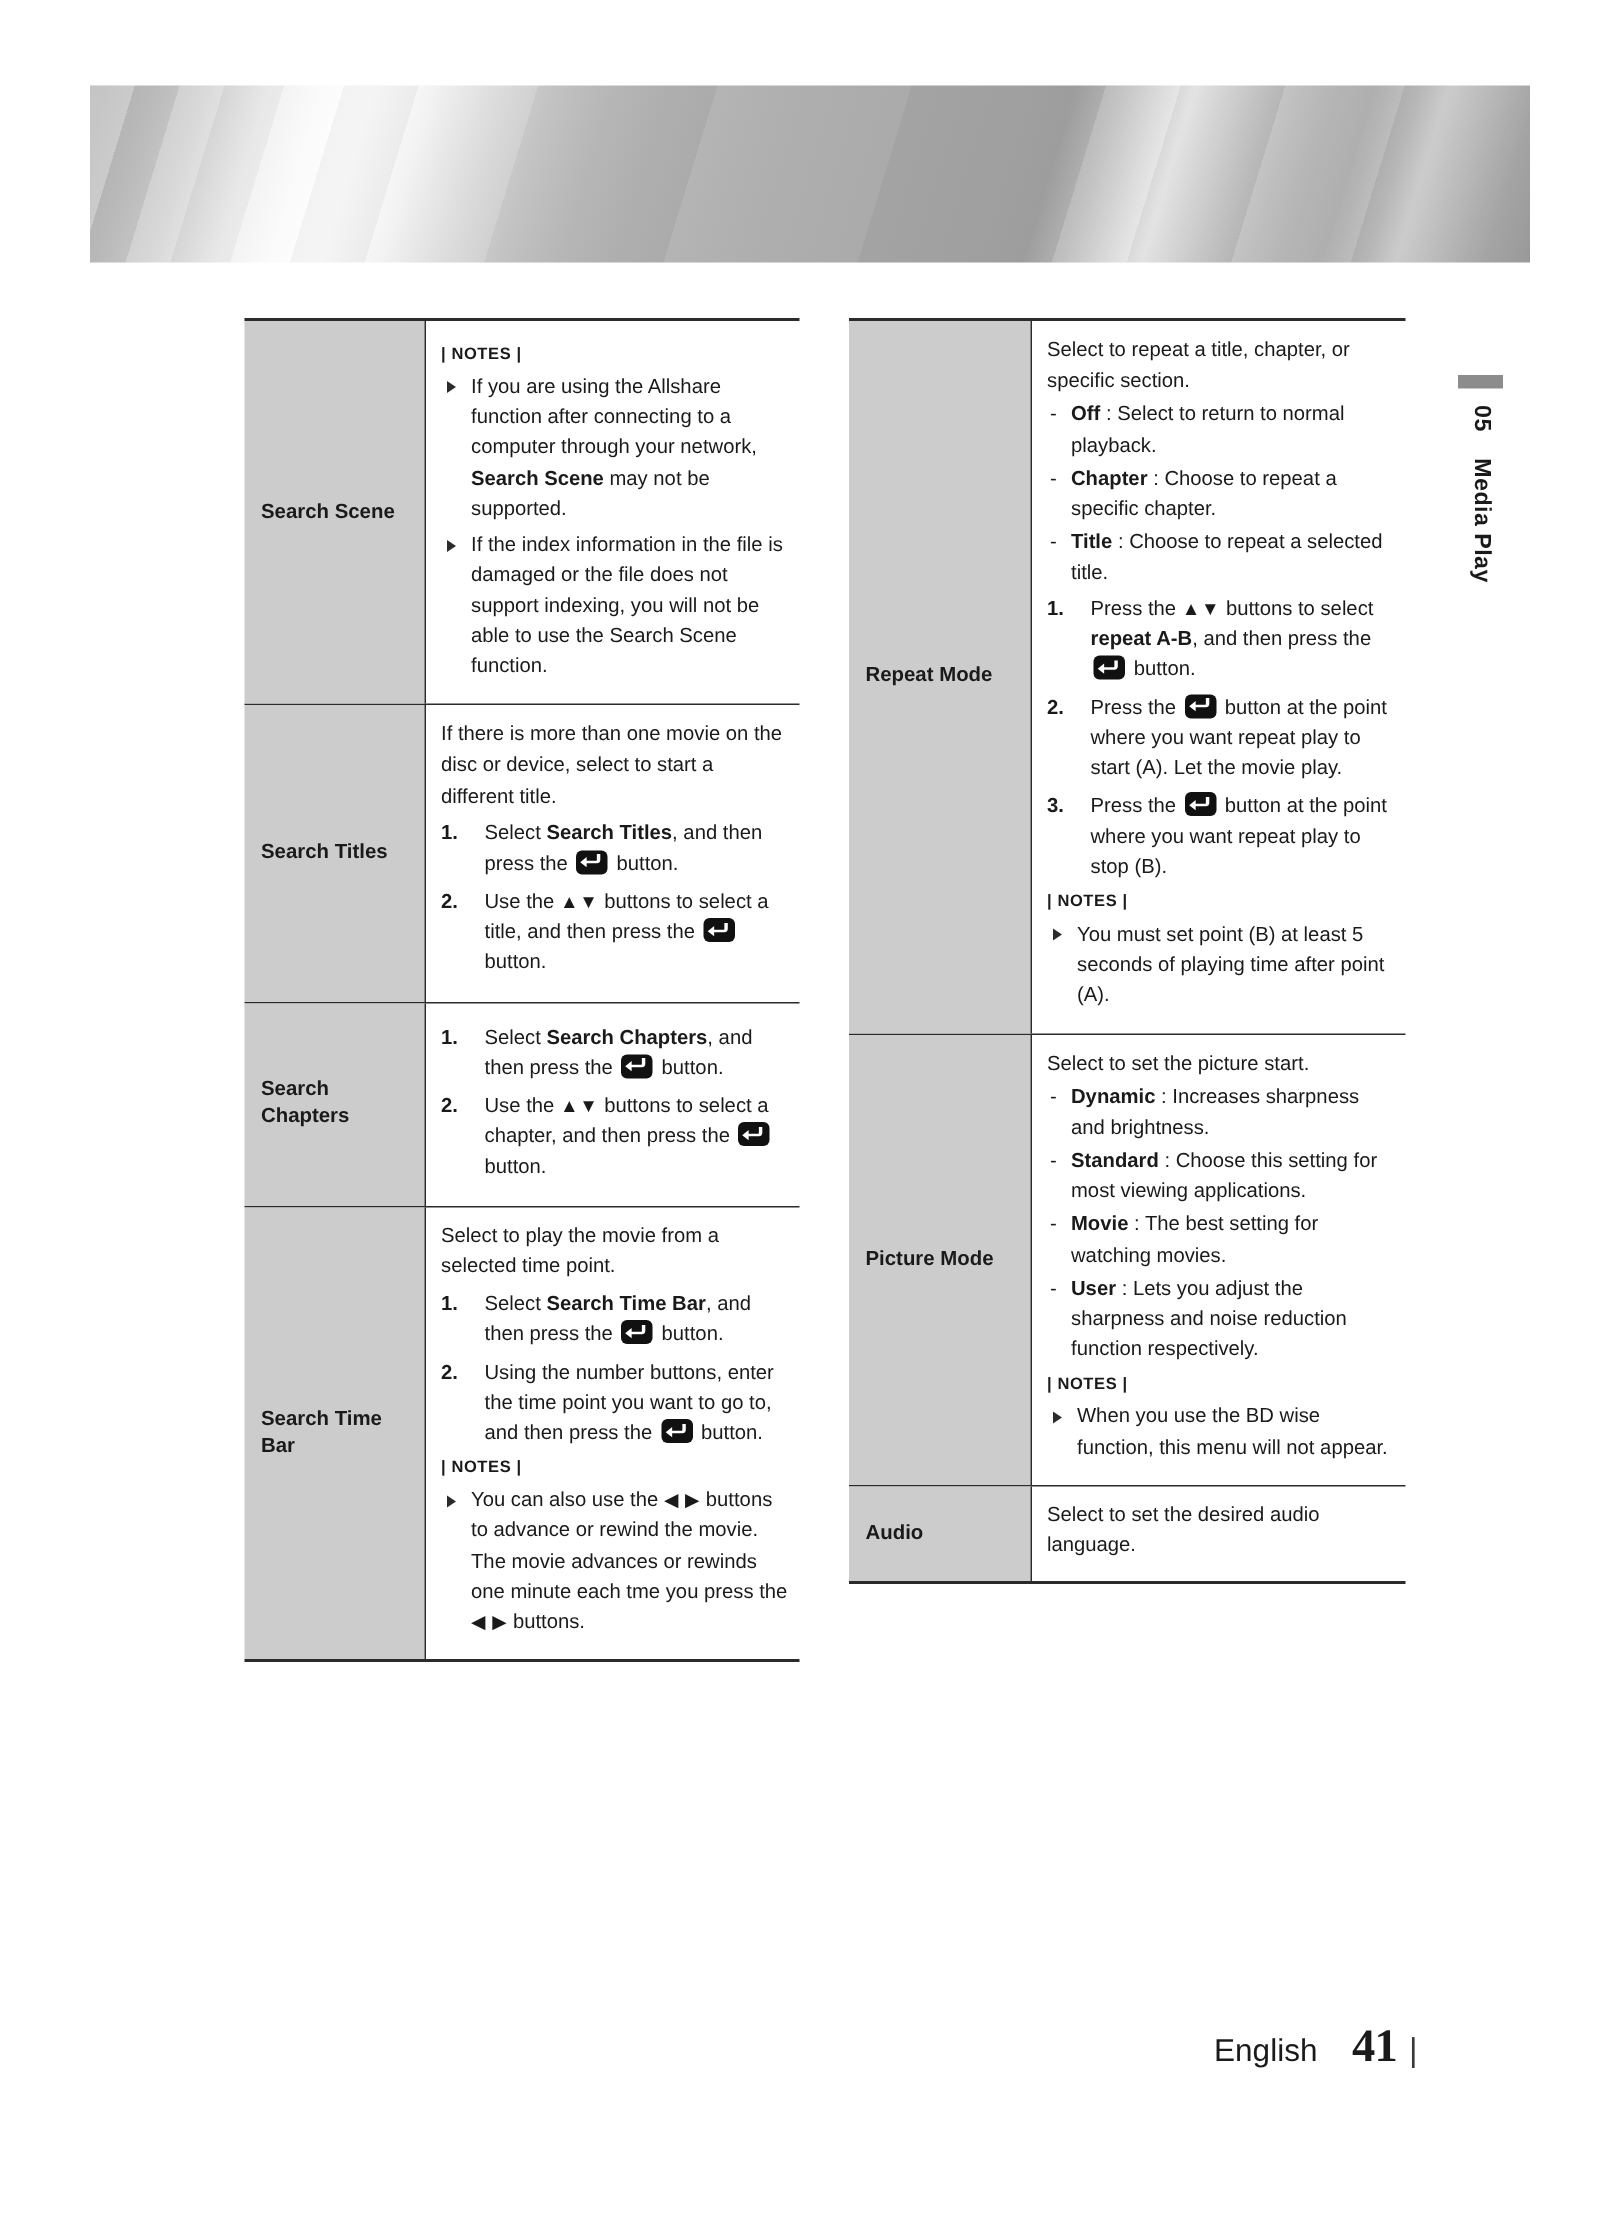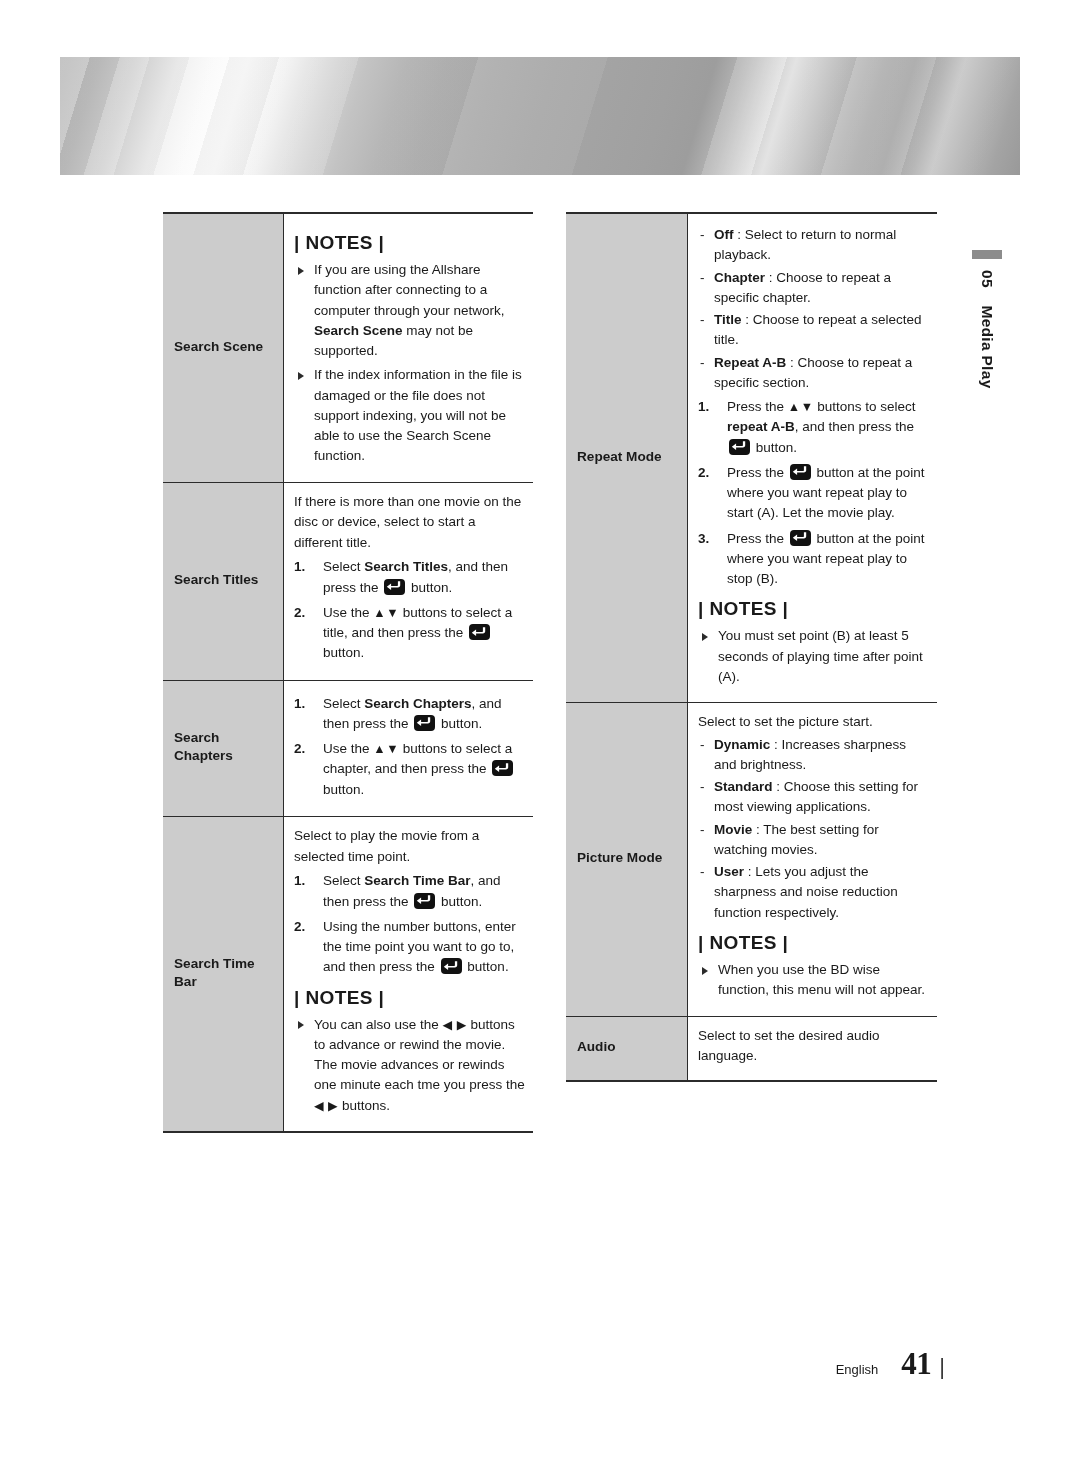--- a/index.html
+++ b/index.html
@@ -94,21 +94,21 @@
     border-left:1.6px solid #2b2b2b;
     padding:9px 8px 11px 10px;
     font-size:13.5px;
     line-height:1.53;
   }
 
   .para{ margin:0 0 2px 0; }
 
   
   .notes-head{
-    font-size:19px; font-weight:bold; letter-spacing:.4px;
+    font-size:11px; font-weight:bold; letter-spacing:.4px;
     margin:5px 0 2px 0;
   }
 
   ul.bullets{ list-style:none; margin:0 0 0 0; padding:0; }
   ul.bullets > li{
     position:relative;
     padding-left:20px;
     margin:3px 0 4px 0;
     line-height:1.5;
   }
@@ -167,21 +167,21 @@
 
   .arrows{ font-size:12.5px; letter-spacing:.5px; }
 
   
   #footer{
     position:absolute;
     right:135px; bottom:95px;
     display:flex; align-items:baseline;
     white-space:nowrap;
   }
-  #footer-lang{ font-size:13px; }
+  #footer-lang{ font-size:21px; }
   #footer-page{
     font-family:"Liberation Serif", serif;
     font-weight:bold;
     font-size:31px;
     margin-left:23px;
     letter-spacing:-.5px;
   }
   #footer-rule{
     margin-left:8px;
     font-size:22px;
@@ -256,25 +256,25 @@
         <ul class="bullets">
           <li><span><span>You can also use the </span><span class="arrows">◀ ▶</span><span> buttons to advance or rewind the movie. The movie advances or rewinds one minute each tme you press the </span><span class="arrows">◀ ▶</span><span> buttons.</span></span></li>
         </ul>
       </div>
     </div>
   </div>
 <div class="table" id="table-right">
     <div class="row">
       <div class="cell-label">Repeat Mode</div>
       <div class="cell-body">
+        <p class="para">Select to repeat a title, chapter, or specific section.</p>
         <ul class="dashes">
           <li><span><span class="b">Off</span><span> : Select to return to normal playback.</span></span></li>
           <li><span><span class="b">Chapter</span><span> : Choose to repeat a specific chapter.</span></span></li>
           <li><span><span class="b">Title</span><span> : Choose to repeat a selected title.</span></span></li>
-          <li><span><span class="b">Repeat A-B</span><span> : Choose to repeat a specific section.</span></span></li>
         </ul>
         <ol class="steps">
           <li><span><span>Press the </span><span class="arrows">▲▼</span><span> buttons to select </span><span class="b">repeat A-B</span><span>, and then press the </span><span class="ebtn"><svg width="17" height="13" viewBox="0 0 17 13" xmlns="http://www.w3.org/2000/svg">
                   <path fill="#ffffff" d="M14.2 1.3v4.0c0 1.25-1.0 2.25-2.25 2.25H5.1v2.55L0.8 6.75 5.1 3.4v2.5h6.2c0.33 0 0.6-0.27 0.6-0.6V1.3z"></path>
                 </svg></span><span> button.</span></span></li>
           <li><span><span>Press the </span><span class="ebtn"><svg width="17" height="13" viewBox="0 0 17 13" xmlns="http://www.w3.org/2000/svg">
                   <path fill="#ffffff" d="M14.2 1.3v4.0c0 1.25-1.0 2.25-2.25 2.25H5.1v2.55L0.8 6.75 5.1 3.4v2.5h6.2c0.33 0 0.6-0.27 0.6-0.6V1.3z"></path>
                 </svg></span><span> button at the point where you want repeat play to start (A). Let the movie play.</span></span></li>
           <li><span><span>Press the </span><span class="ebtn"><svg width="17" height="13" viewBox="0 0 17 13" xmlns="http://www.w3.org/2000/svg">
                   <path fill="#ffffff" d="M14.2 1.3v4.0c0 1.25-1.0 2.25-2.25 2.25H5.1v2.55L0.8 6.75 5.1 3.4v2.5h6.2c0.33 0 0.6-0.27 0.6-0.6V1.3z"></path>

